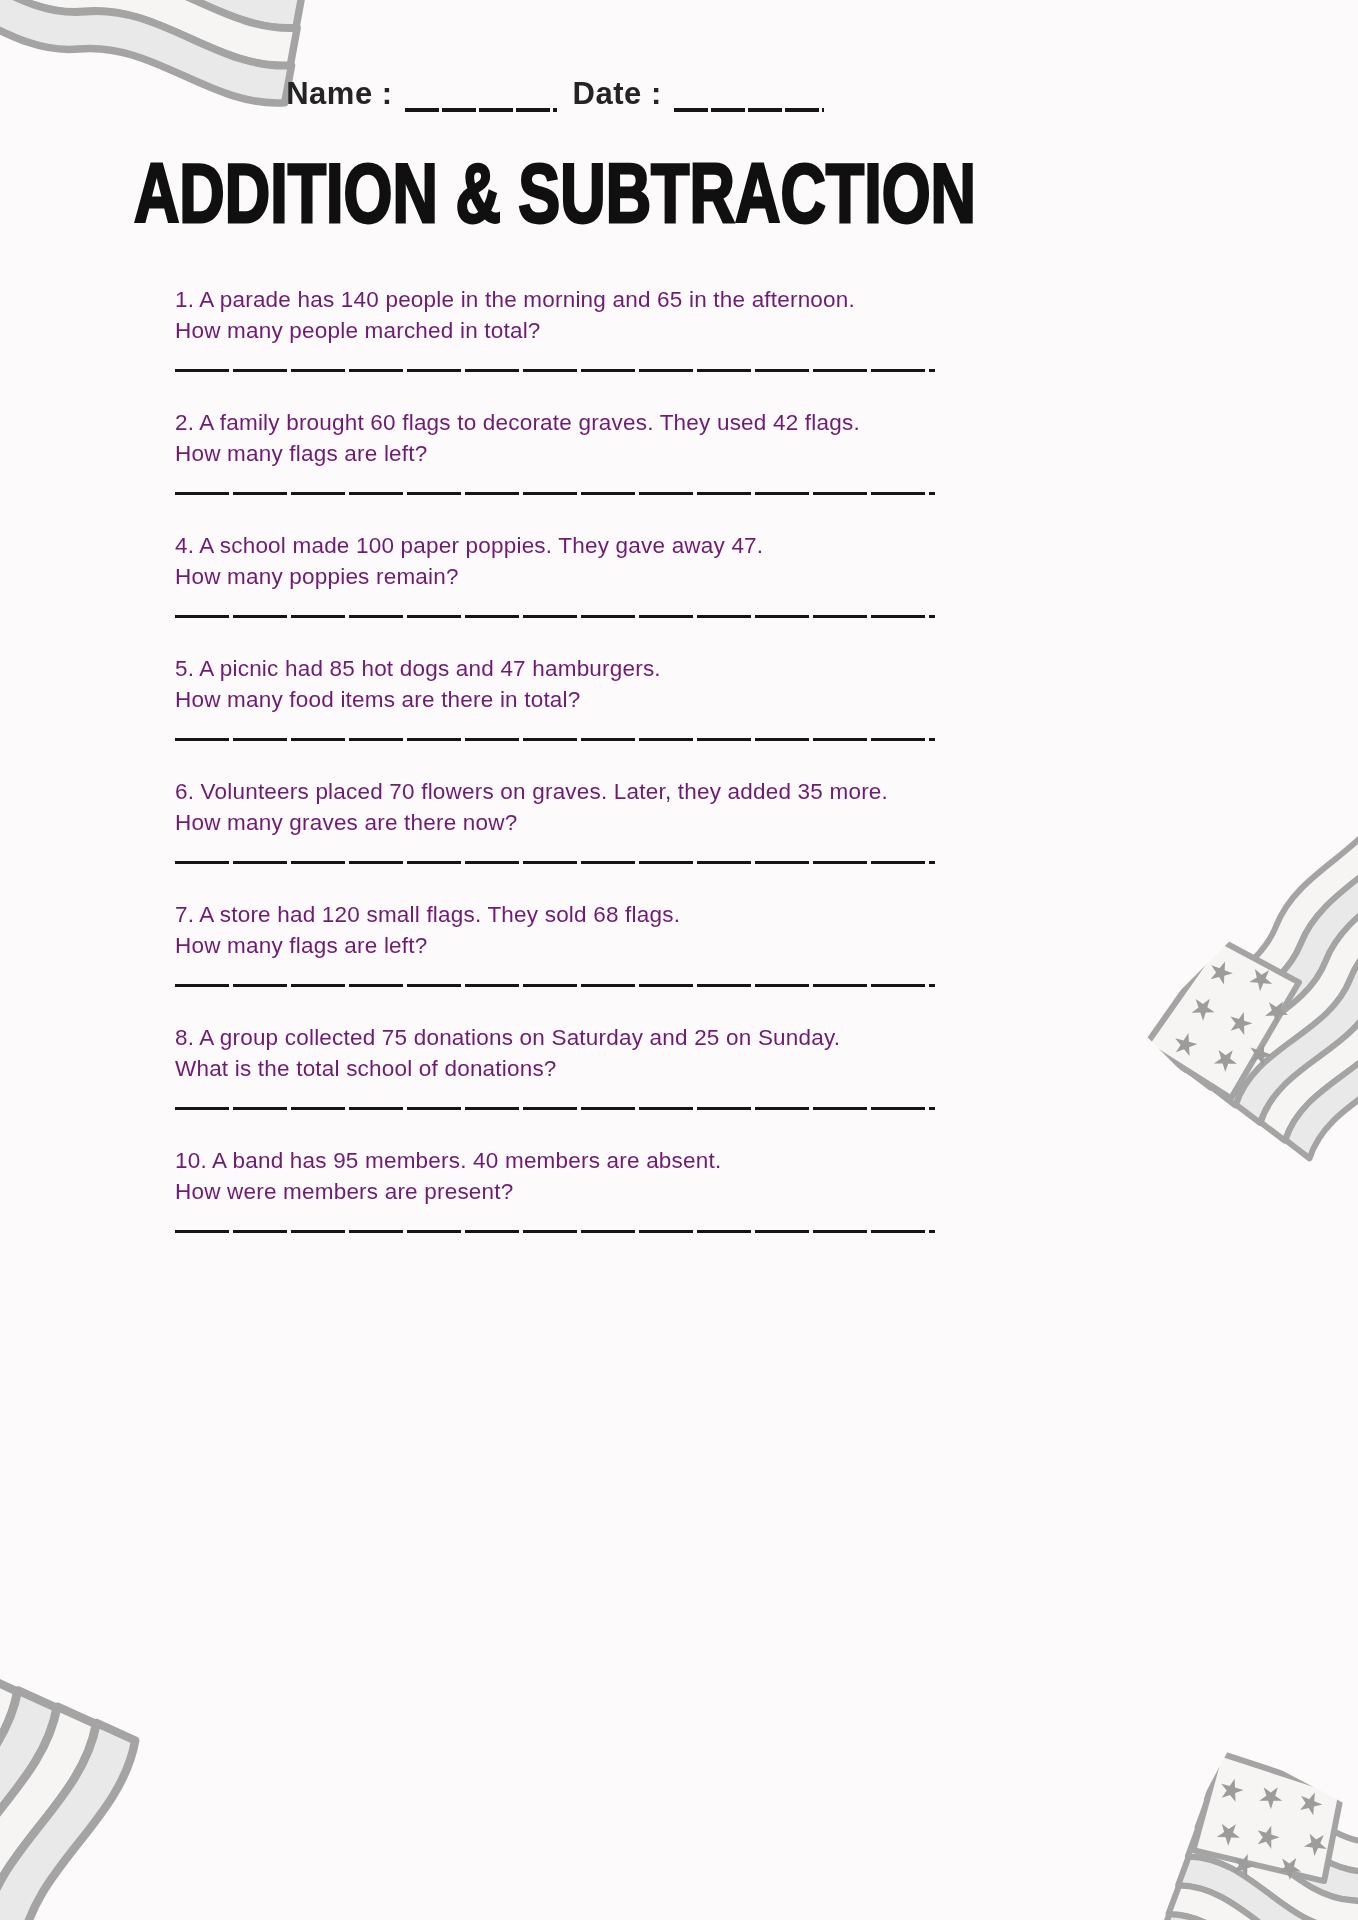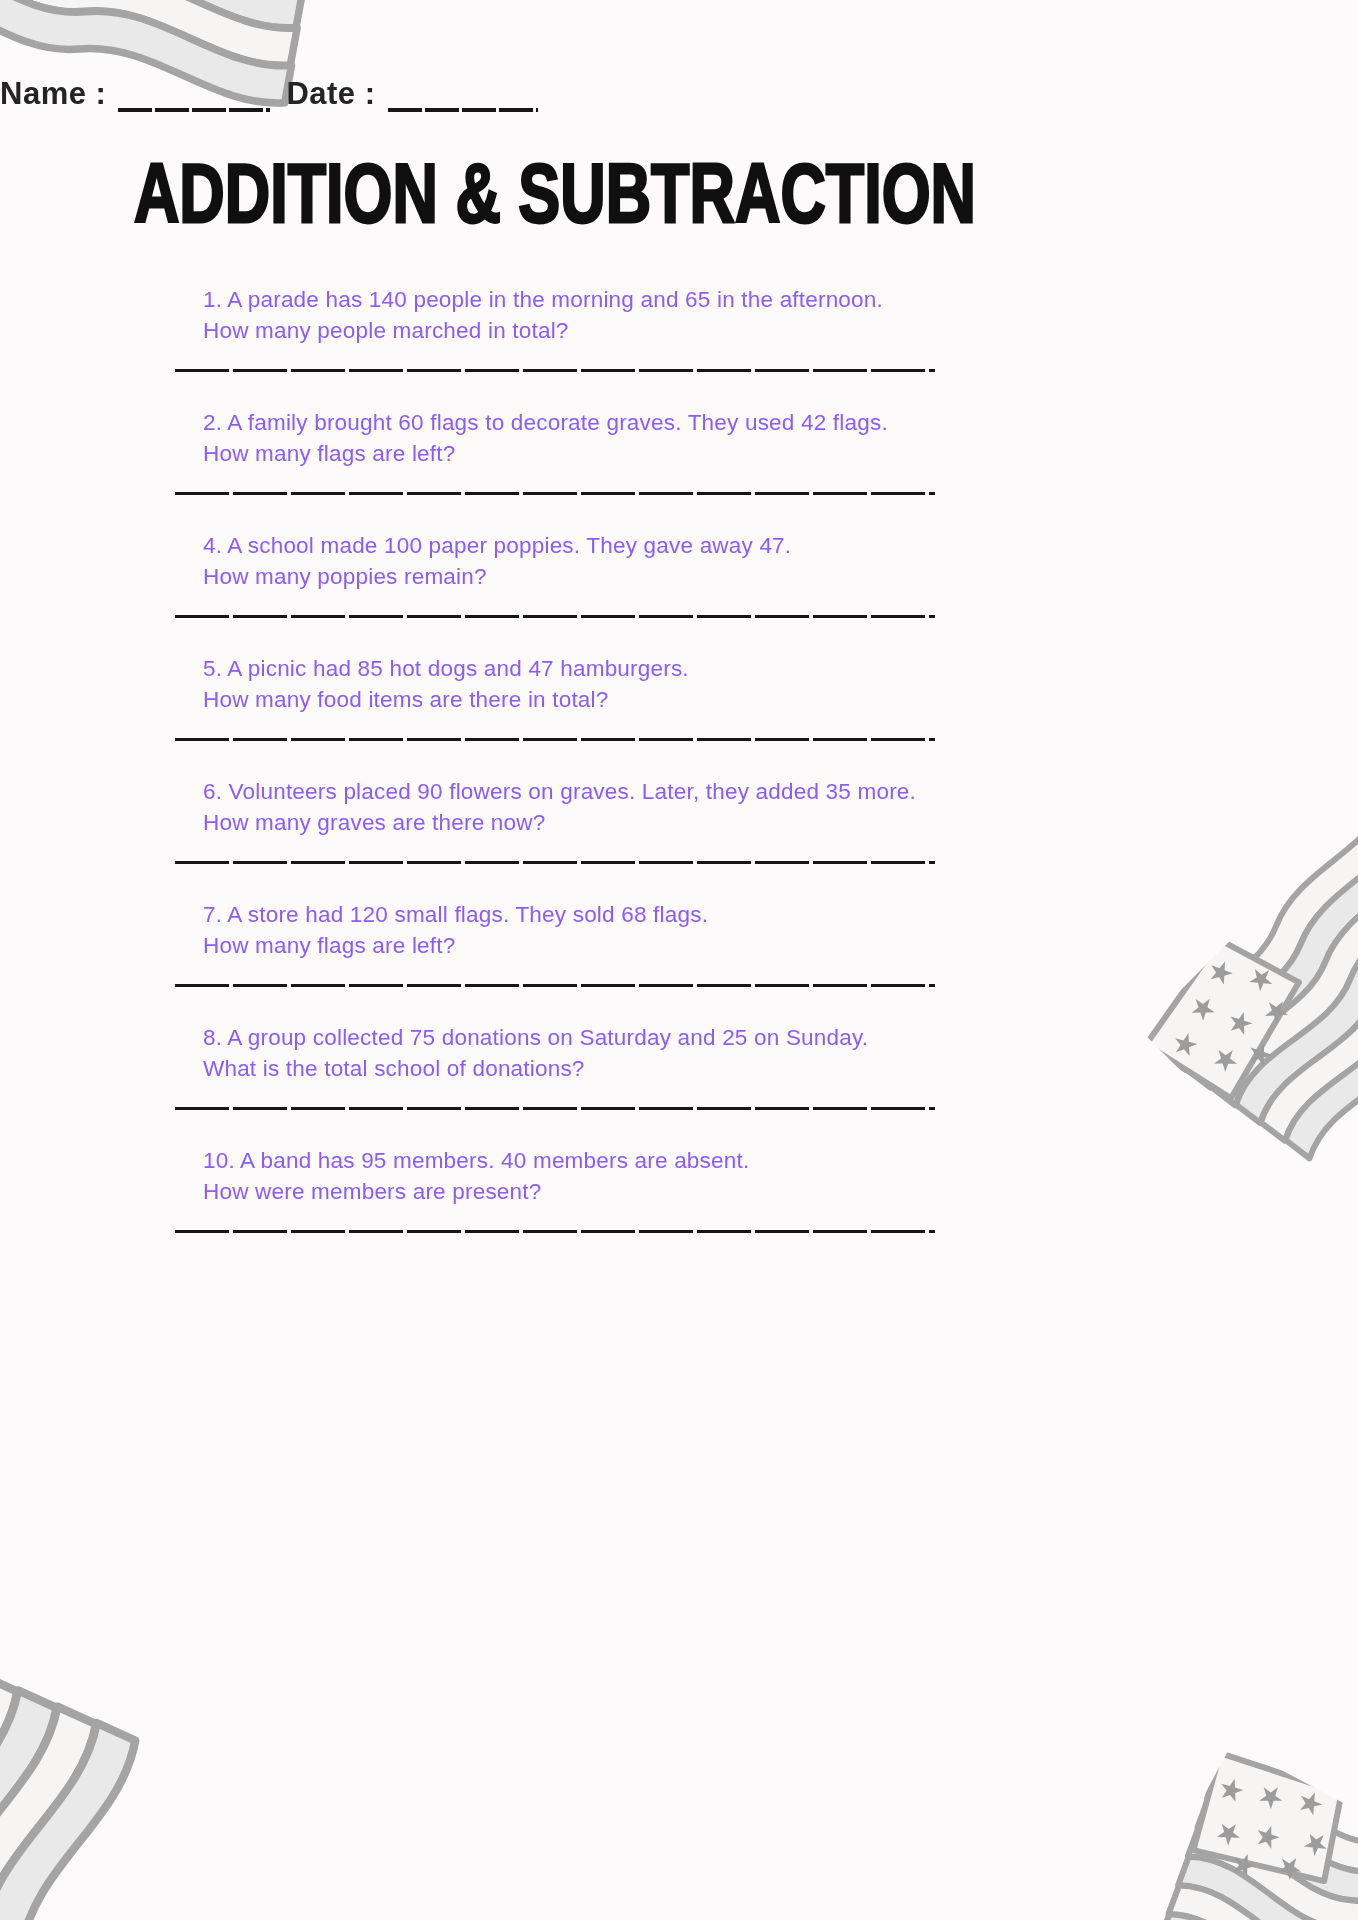--- a/index.html
+++ b/index.html
@@ -29,41 +29,41 @@
   #flag-defs{position:absolute;width:0;height:0;overflow:hidden;}
   .s-ribbon{stroke:var(--flag-outline);stroke-width:6;stroke-linejoin:round;}
   .s-light{fill:var(--flag-light);}
   .s-shade{fill:var(--flag-shade);}
   .canton{fill:var(--flag-light);stroke:var(--flag-outline);stroke-width:6;stroke-linejoin:round;}
   .star-g text{fill:var(--flag-star);font-size:30px;font-family:"DejaVu Sans",sans-serif;}
   
   .content{position:absolute;left:0;top:0;width:1110px;z-index:1;}
   .header{
     position:absolute;top:76px;left:0;width:1110px;
-    display:flex;align-items:flex-end;
+    display:flex;justify-content:center;align-items:flex-end;
     font-size:31px;font-weight:700;color:#242424;letter-spacing:.5px;
   }
   .blank{
     display:inline-block;height:30px;
     background-image:repeating-linear-gradient(90deg,var(--line) 0 34px,rgba(0,0,0,0) 34px 37px);
     background-repeat:no-repeat;background-position:left bottom;background-size:100% 4px;
   }
   .name-blank{width:152px;margin:0 16px 0 12px;}
   .date-blank{width:150px;margin:0 0 0 12px;}
   .title{
     position:absolute;top:146px;left:0;width:1110px;
     text-align:center;
     font-size:74px;font-weight:900;color:#101010;
     -webkit-text-stroke:2.5px #101010;
     letter-spacing:0px;white-space:nowrap;
     transform:scale(0.85,1.12);transform-origin:center top;
   }
   .questions{position:absolute;top:284px;left:175px;width:762px;}
   .q-block{margin-bottom:35px;}
-  .q-line{font-size:22.5px;line-height:31px;color:#8b5cf6;letter-spacing:.2px;margin-left:28px;}
+  .q-line{font-size:22.5px;line-height:31px;color:#701a75;letter-spacing:.2px;}
   .answer-line{
     margin-top:23px;height:3px;width:760px;
     background:repeating-linear-gradient(90deg,var(--line) 0 54px,rgba(0,0,0,0) 54px 58px);
   }
 </style>
 </head>
 <body>
 
 <svg id="flag-defs" aria-hidden="true">
   <defs>
@@ -136,21 +136,21 @@
       <div class="answer-line"></div>
     </div>
 
     <div class="q-block">
       <div class="q-line q-text1">5. A picnic had 85 hot dogs and 47 hamburgers.</div>
       <div class="q-line q-text2">How many food items are there in total?</div>
       <div class="answer-line"></div>
     </div>
 
     <div class="q-block">
-      <div class="q-line q-text1">6. Volunteers placed 90 flowers on graves. Later, they added 35 more.</div>
+      <div class="q-line q-text1">6. Volunteers placed 70 flowers on graves. Later, they added 35 more.</div>
       <div class="q-line q-text2">How many graves are there now?</div>
       <div class="answer-line"></div>
     </div>
 
     <div class="q-block">
       <div class="q-line q-text1">7. A store had 120 small flags. They sold 68 flags.</div>
       <div class="q-line q-text2">How many flags are left?</div>
       <div class="answer-line"></div>
     </div>
 

